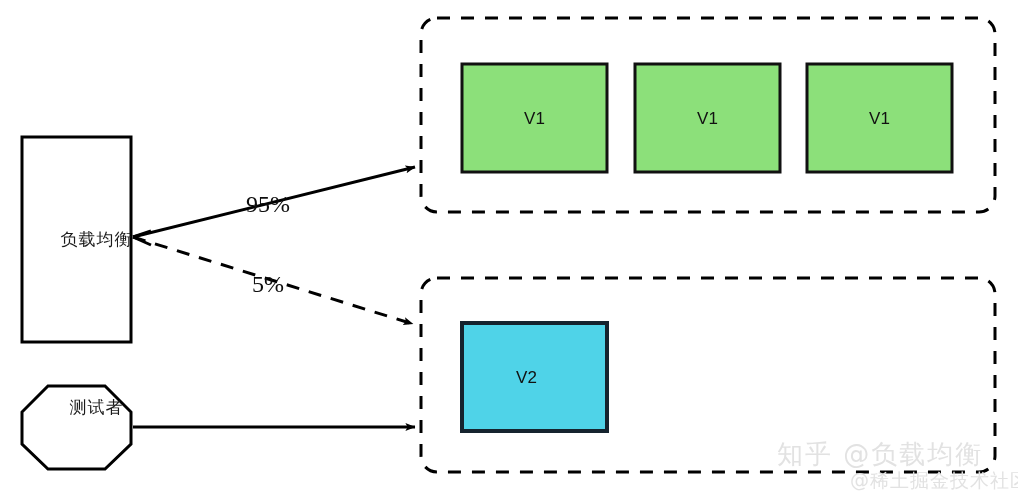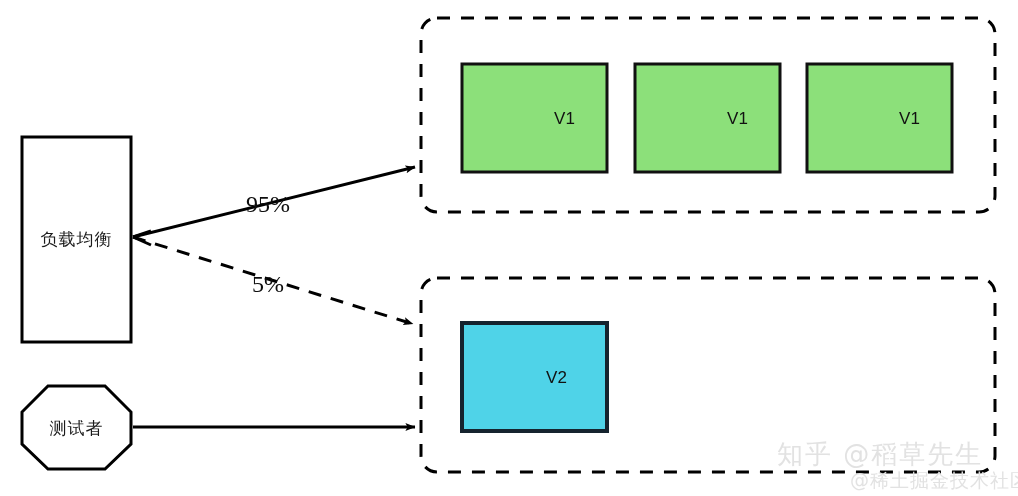--- a/index.html
+++ b/index.html
@@ -28,26 +28,26 @@
     position: absolute;
     color: #1a1a1a;
     text-align: center;
     white-space: nowrap;
     pointer-events: none;
   }
   .cjk-label {
     font-family: "DejaVu Sans", "Liberation Sans", sans-serif;
     font-size: 17px;
     letter-spacing: 1px;
+    padding-left: 20px;
   }
   .box-label {
     font-family: "Liberation Sans", "DejaVu Sans", sans-serif;
     font-size: 17px;
     color: #111111;
-    padding-left: 30px;
   }
   .edge-label {
     font-family: "Liberation Serif", "DejaVu Serif", serif;
     font-size: 24px;
     color: #0d0d0d;
     text-align: center;
   }
   .watermark {
     position: absolute;
     color: #e2e2e2;
@@ -101,27 +101,27 @@
 
     <line x1="133" y1="237" x2="413" y2="324" stroke="#000000" stroke-width="3" stroke-dasharray="13 10" marker-end="url(#arrowDashed)"></line>
 
     <line x1="133" y1="427" x2="415" y2="427" stroke="#000000" stroke-width="3" marker-end="url(#arrowTester)"></line>
 
     <path d="M133,237 L151,231 M133,237 L151,245" stroke="#000000" stroke-width="3" fill="none"></path>
   </svg>
 
   <div class="node-label cjk-label" style="left:22px; top:228px; width:109px;">负载均衡</div>
 
-  <div class="node-label cjk-label" style="left:22px; top:417px; width:109px;">测试者</div>
+  <div class="node-label cjk-label" style="left:22px; top:396px; width:109px;">测试者</div>
 
   <div class="node-label box-label" style="left:462px; top:109px; width:145px;">V1</div>
   <div class="node-label box-label" style="left:635px; top:109px; width:145px;">V1</div>
   <div class="node-label box-label" style="left:807px; top:109px; width:145px;">V1</div>
 
   <div class="node-label box-label" style="left:454px; top:368px; width:145px;">V2</div>
 
   <div class="node-label edge-label" style="left:218px; top:191px; width:100px;">95%</div>
   <div class="node-label edge-label" style="left:218px; top:271px; width:100px;">5%</div>
 
-  <div class="watermark watermark-main" style="left:777px; top:437px;">知乎 @稻草先生</div>
+  <div class="watermark watermark-main" style="left:777px; top:437px;">知乎 @负载均衡</div>
   <div class="watermark watermark-sub" style="left:850px; top:468px;">@稀土掘金技术社区</div>
 
 </div>
 
 </body></html>

